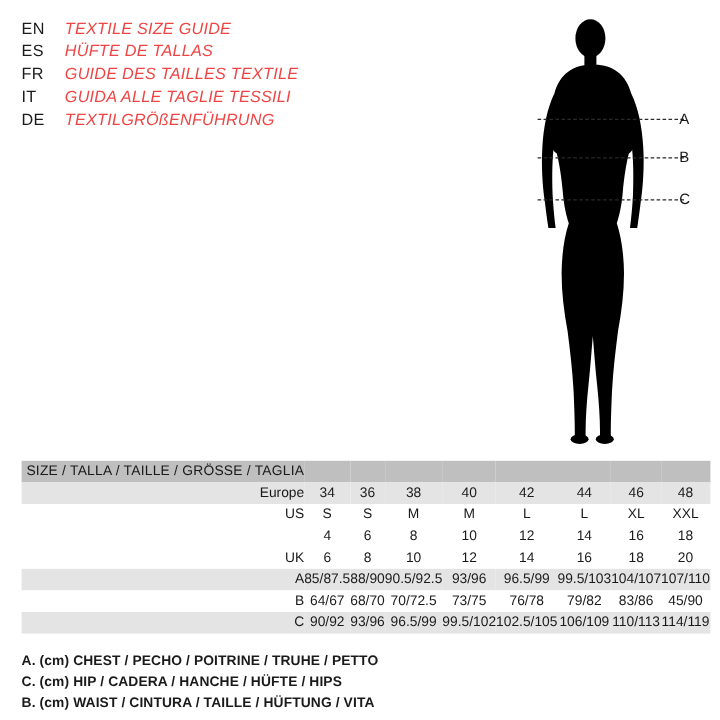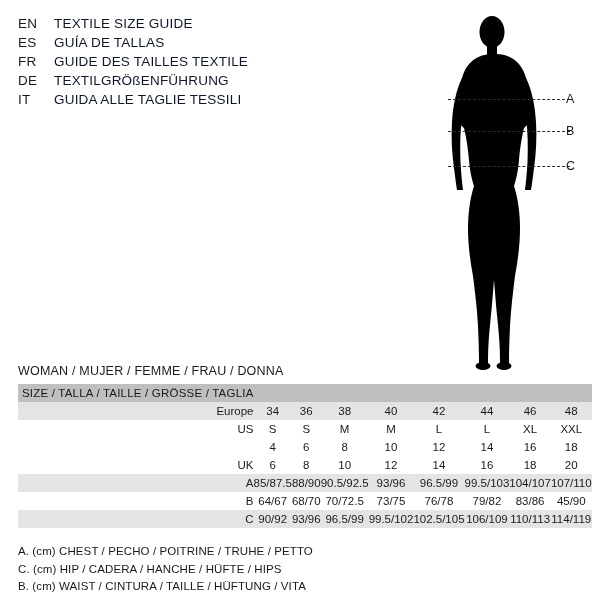--- a/index.html
+++ b/index.html
@@ -35,21 +35,22 @@
     font-size: 13.5px;
     letter-spacing: 0.2px;
   }
   .lang-code {
     width: 36px;
     flex: 0 0 36px;
     color: #1a1a1a;
   }
   .lang-text {
     flex: 1 1 auto;
-    color: #0f172a;
+    color: #ef4444;
+    font-style: italic;
   }
 
   
   .figure-area {
     position: absolute;
     left: 400px;
     top: 8px;
     width: 190px;
     height: 370px;
   }
@@ -120,53 +121,54 @@
   .head .col-label {
     text-align: left;
   }
 
   
   .notes {
     position: absolute;
     left: 18px;
     top: 543px;
     width: 560px;
+    font-weight: bold;
   }
   .note-row {
     font-size: 11.5px;
     line-height: 17.5px;
     color: #1a1a1a;
     letter-spacing: 0.1px;
   }
 </style>
 </head>
 <body>
 
 <div class="page">
 
   <div class="lang-block">
     <div class="lang-row">
       <span class="lang-code">EN</span>
       <span class="lang-text">TEXTILE SIZE GUIDE</span>
     </div>
     <div class="lang-row">
       <span class="lang-code">ES</span>
-      <span class="lang-text">GUÍA DE TALLAS</span>
+      <span class="lang-text">HÜFTE DE TALLAS</span>
     </div>
     <div class="lang-row">
       <span class="lang-code">FR</span>
       <span class="lang-text">GUIDE DES TAILLES TEXTILE</span>
     </div>
     <div class="lang-row">
+      <span class="lang-code">IT</span>
+      <span class="lang-text">GUIDA ALLE TAGLIE TESSILI</span>
+    </div>
+    <div class="lang-row">
       <span class="lang-code">DE</span>
       <span class="lang-text">TEXTILGRÖßENFÜHRUNG</span>
-    </div>
-    <div class="lang-row">
-      <span class="lang-code">IT</span>
-      <span class="lang-text">GUIDA ALLE TAGLIE TESSILI</span>
     </div>
   </div>
 
   <div class="figure-area">
     <svg class="figure-svg" width="190" height="370" viewBox="0 0 190 370">
       <g fill="#000000">
 
         <ellipse cx="92" cy="24" rx="12.5" ry="16"></ellipse>
 
         <rect x="87" y="37" width="10" height="12"></rect>
@@ -214,21 +216,20 @@
     <div class="measure-line" style="left: 48px; top: 91px; width: 122px;"></div>
     <div class="measure-label" style="left: 166px; top: 84px;">A</div>
 
     <div class="measure-line" style="left: 48px; top: 123px; width: 122px;"></div>
     <div class="measure-label" style="left: 166px; top: 116px;">B</div>
 
     <div class="measure-line" style="left: 48px; top: 158px; width: 122px;"></div>
     <div class="measure-label" style="left: 166px; top: 151px;">C</div>
   </div>
 
-  <div class="section-title">WOMAN / MUJER / FEMME / FRAU / DONNA</div>
 
   <table class="size-table">
     <tbody>
       <tr class="head">
         <td class="col-label">SIZE / TALLA / TAILLE / GRÖSSE / TAGLIA</td>
         <td class="cell"></td>
         <td class="cell"></td>
         <td class="cell"></td>
         <td class="cell"></td>
         <td class="cell"></td>

